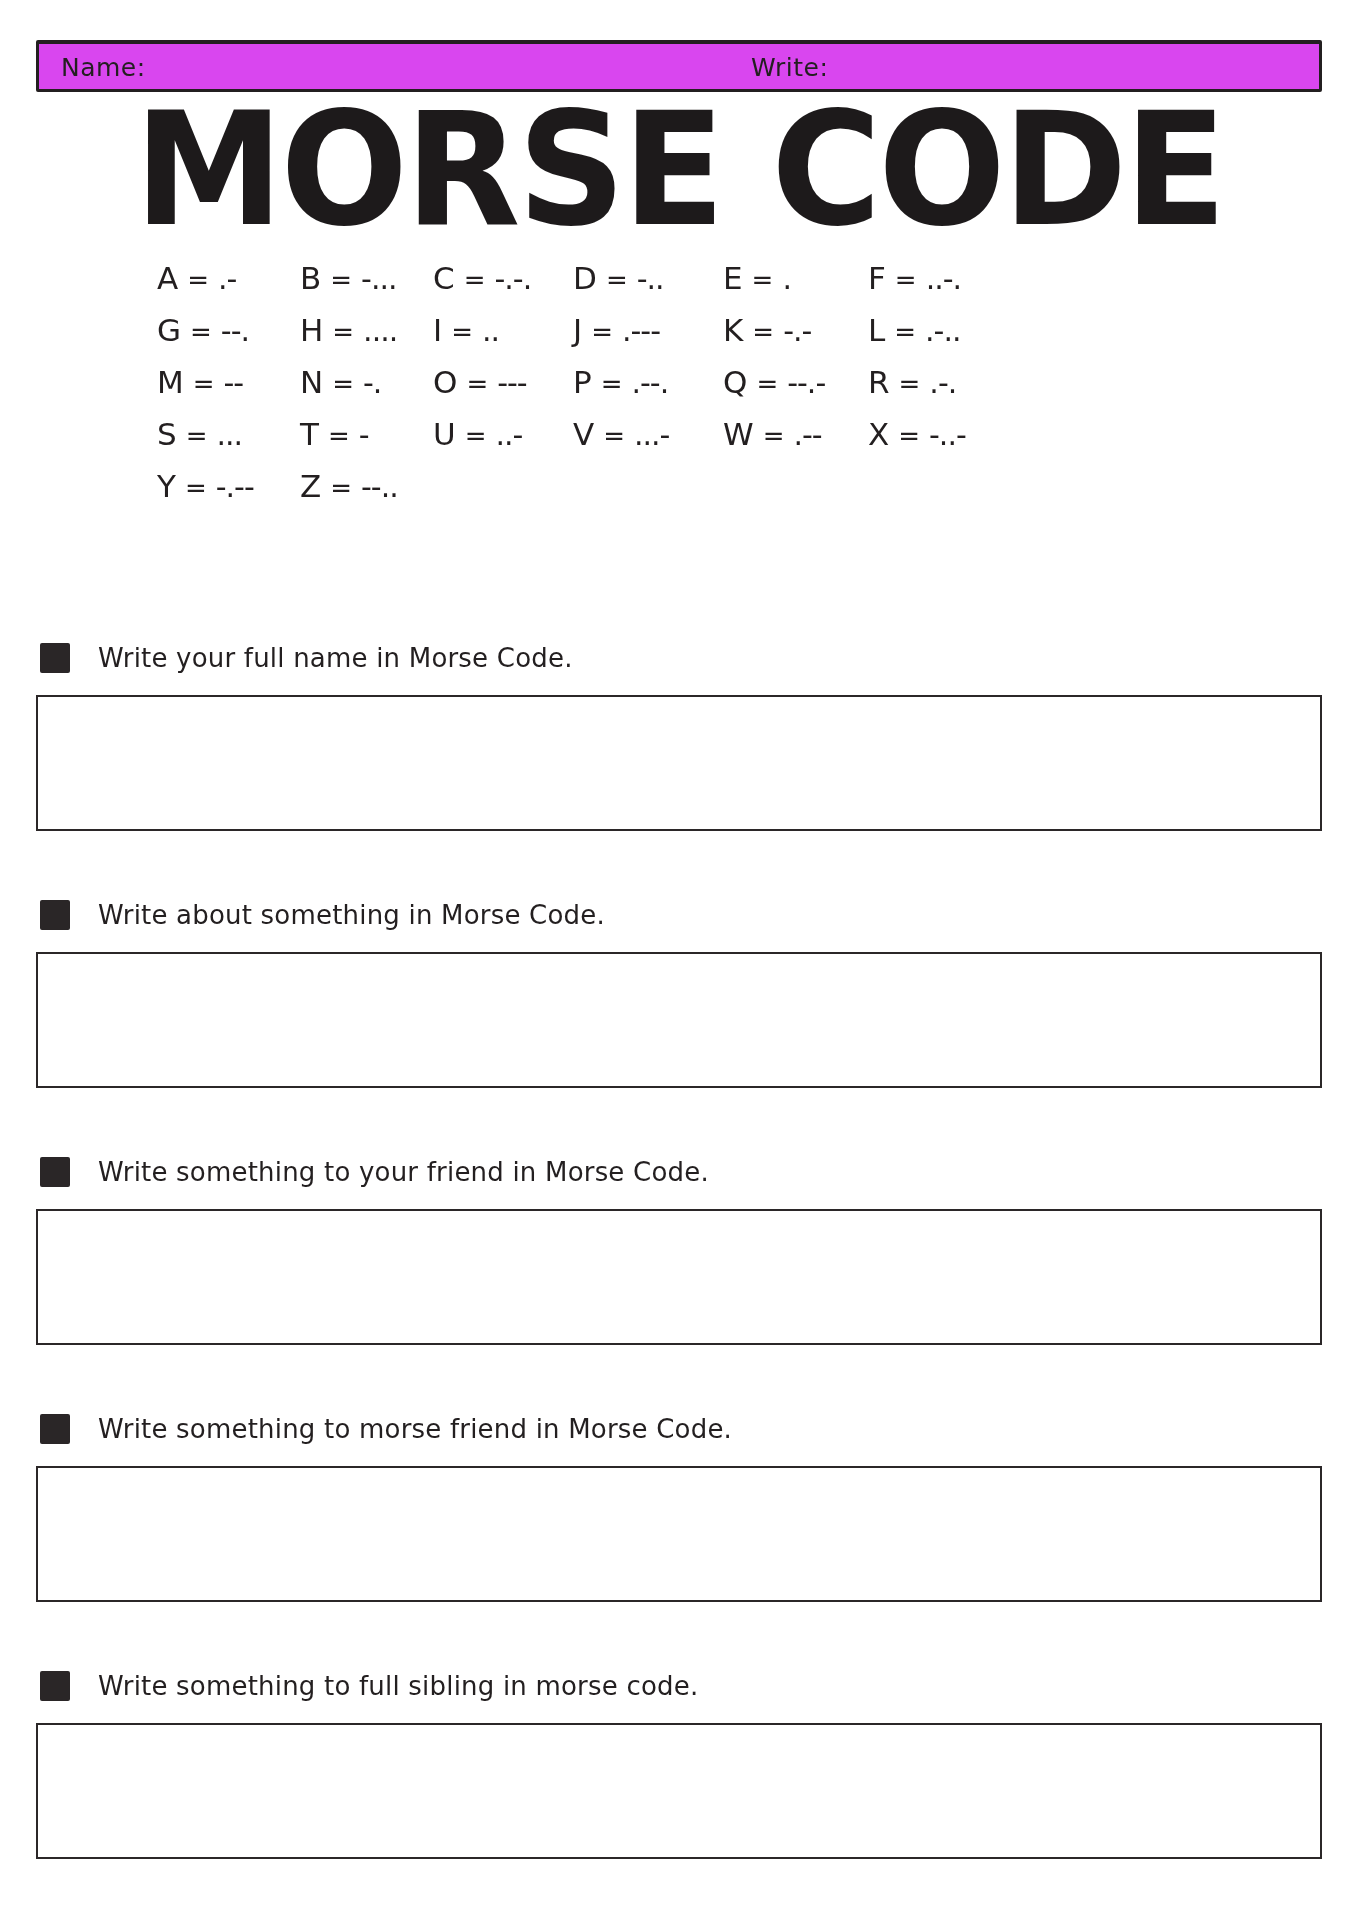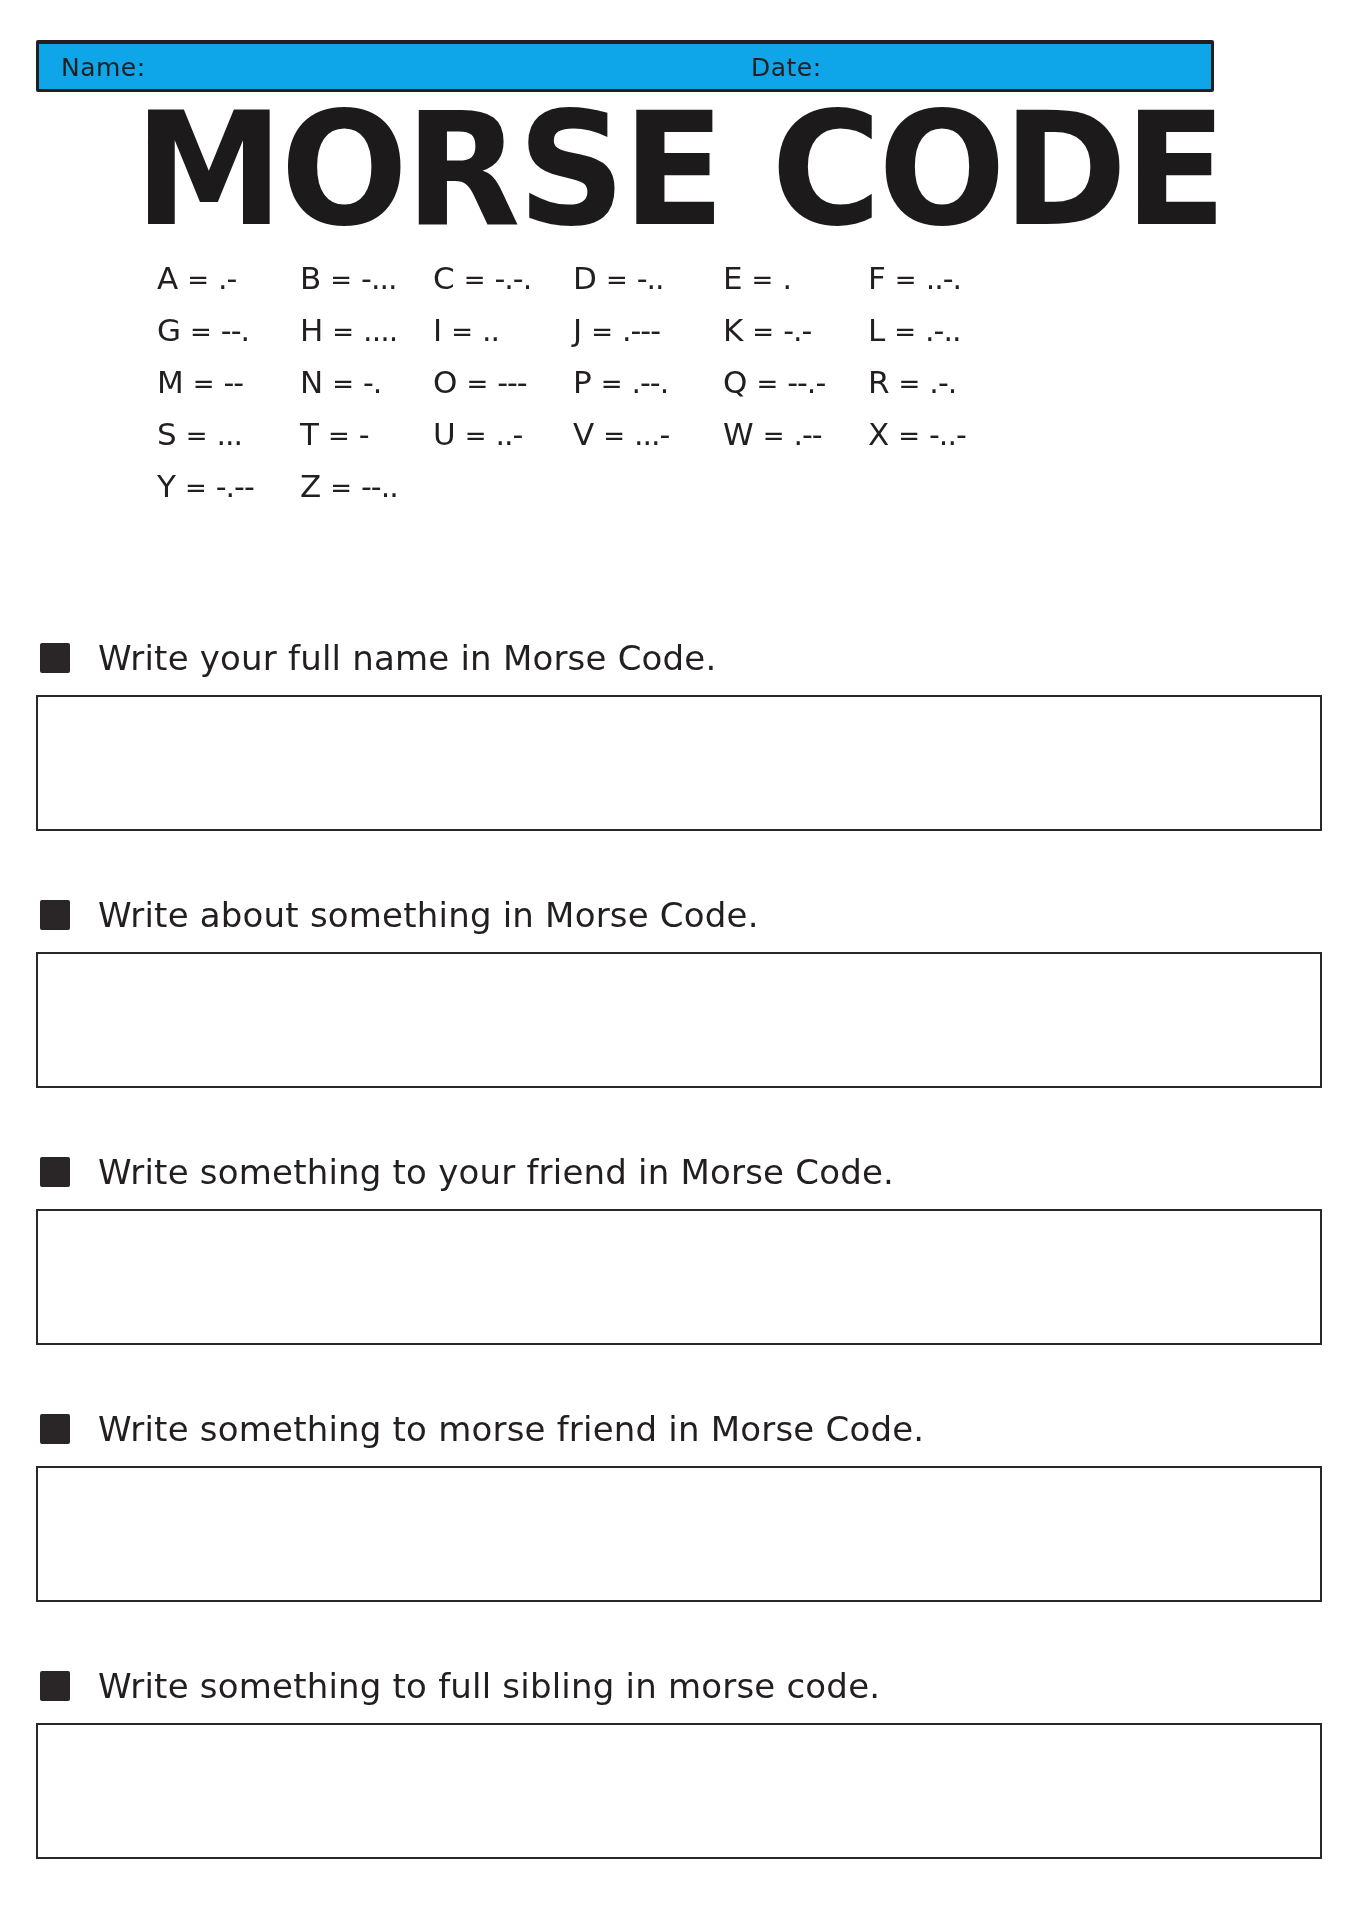--- a/index.html
+++ b/index.html
@@ -12,25 +12,25 @@
     height: 1920px;
     margin: 0 auto;
     background: #ffffff;
     overflow: hidden;
   }
 
   
   .header-box {
     position: absolute;
     left: 36px; top: 40px;
-    width: 1178px; height: 52px;
+    width: 1286px; height: 52px;
     border: 3px solid #231f20;
     border-top-width: 4px;
     border-radius: 2px;
-    background: #0ea5e9;
+    background: #d946ef;
   }
   .header-label {
     position: absolute;
     top: 50%;
     transform: translateY(-50%);
     font-size: 25px;
     letter-spacing: 0.5px;
   }
   .name-label { left: 22px; }
   .date-label { left: 712px; }
@@ -80,40 +80,40 @@
     gap: 28px;
     height: 40px;
   }
   .bullet {
     width: 30px; height: 30px;
     background: #2a2627;
     border-radius: 2px;
     flex: 0 0 auto;
   }
   .prompt-label {
-    font-size: 34px;
+    font-size: 26px;
     letter-spacing: 0.2px;
     white-space: nowrap;
   }
   .answer-box {
     position: absolute;
     left: 36px; top: 57px;
     width: 1286px; height: 136px;
     border: 2px solid #2b2728;
     background: #fff;
   }
 </style>
 </head>
 <body>
 
 <div class="page">
 
   <div class="header-box">
     <span class="header-label name-label">Name:</span>
-    <span class="header-label date-label">Date:</span>
+    <span class="header-label date-label">Write:</span>
   </div>
 
   <h1 class="title">MORSE CODE</h1>
 
   <div class="morse-table">
       <div class="morse-cell"><span class="ml">A</span><span class="me">=</span><span class="mc">.-</span></div>
       <div class="morse-cell"><span class="ml">B</span><span class="me">=</span><span class="mc">-...</span></div>
       <div class="morse-cell"><span class="ml">C</span><span class="me">=</span><span class="mc">-.-.</span></div>
       <div class="morse-cell"><span class="ml">D</span><span class="me">=</span><span class="mc">-..</span></div>
       <div class="morse-cell"><span class="ml">E</span><span class="me">=</span><span class="mc">.</span></div>

